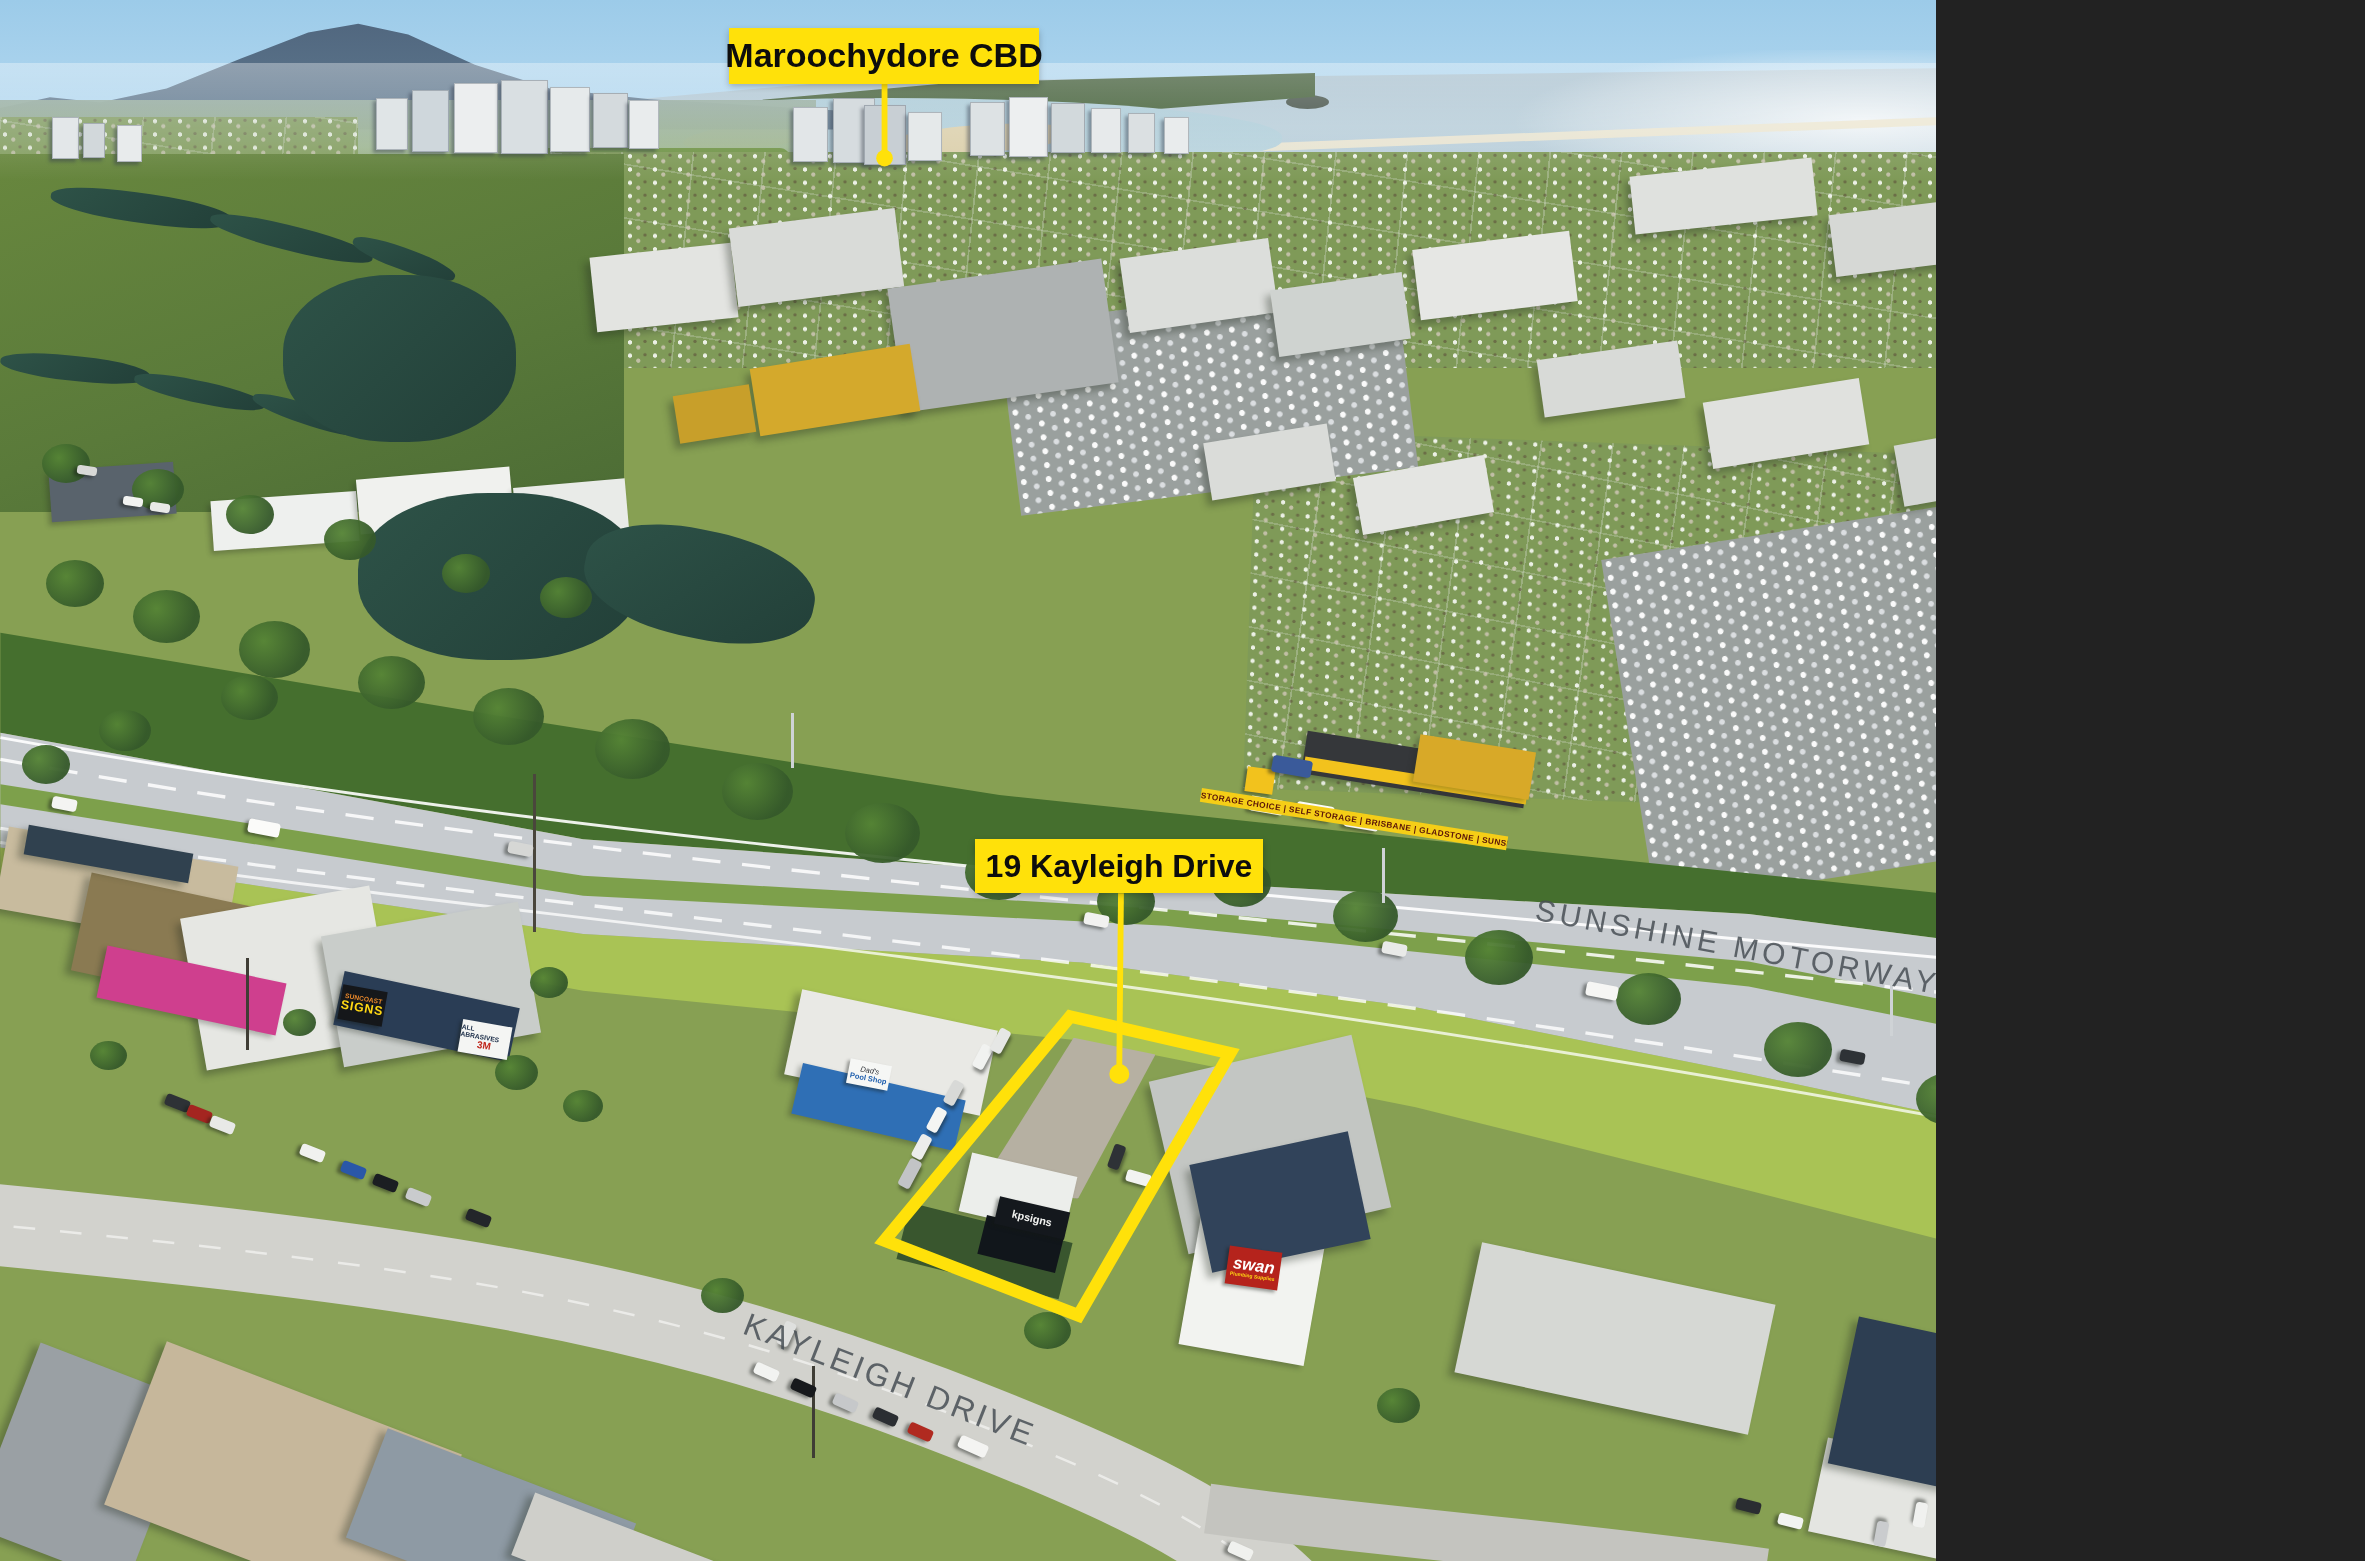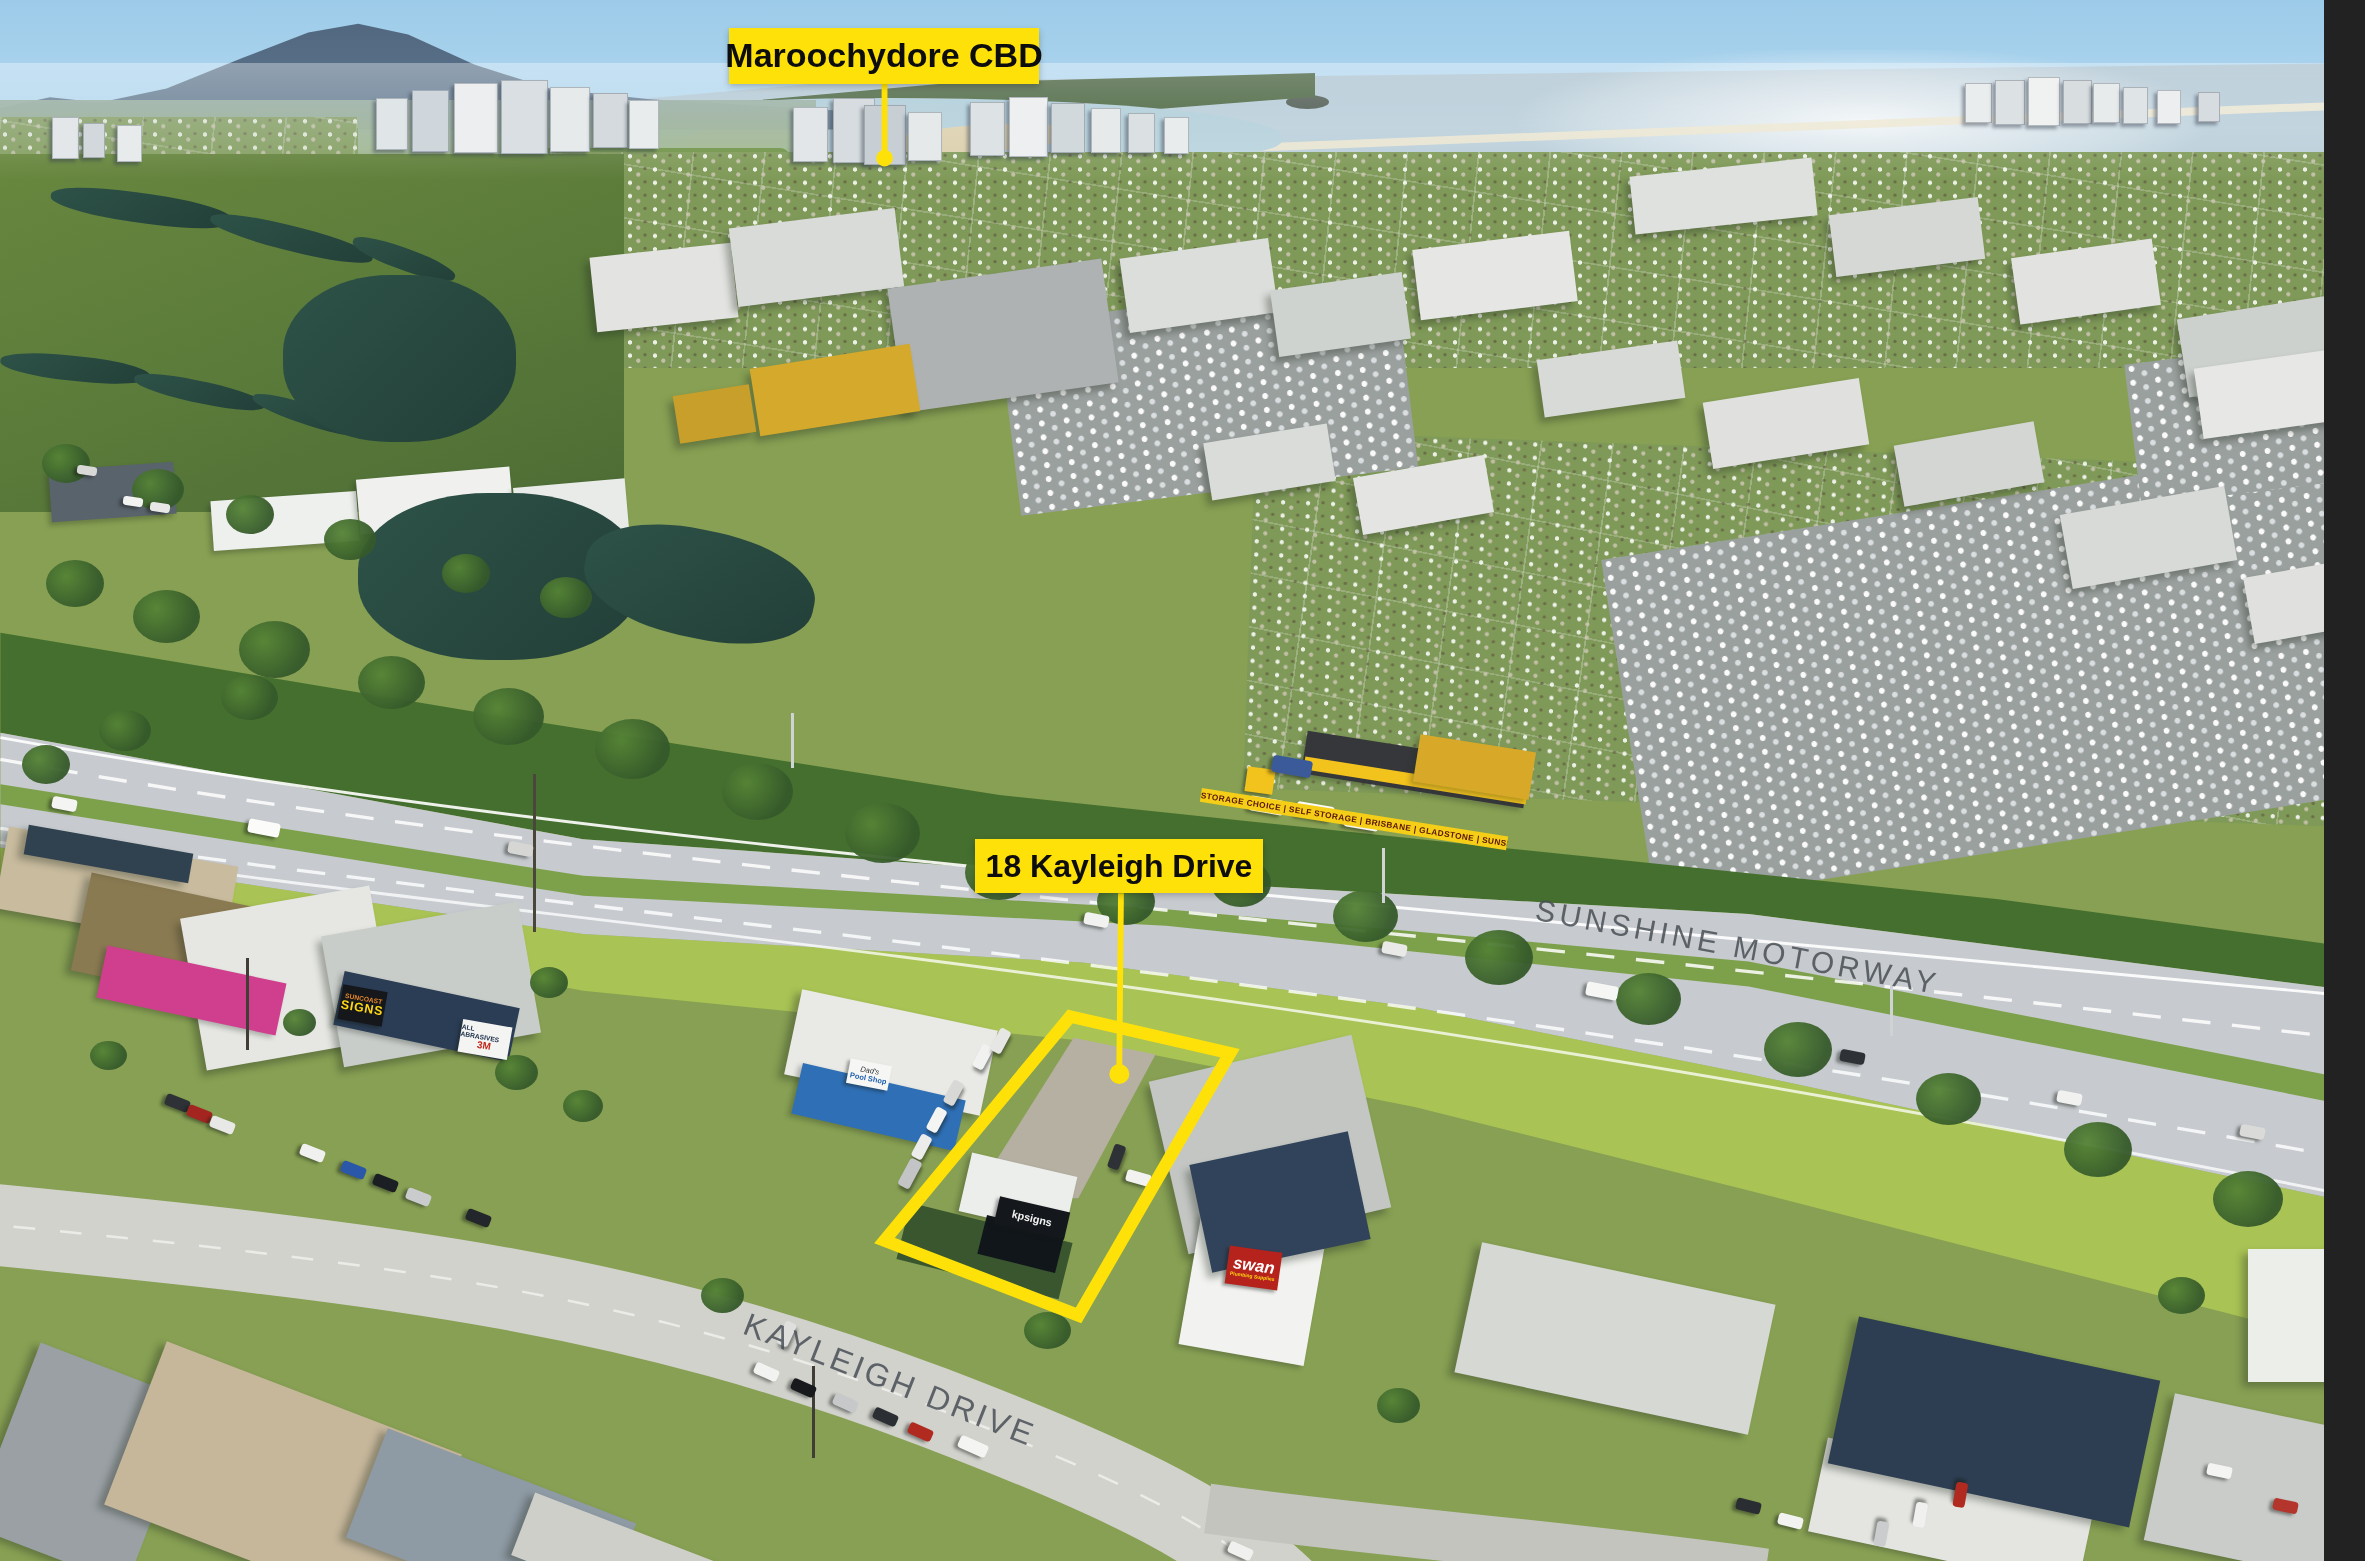--- a/index.html
+++ b/index.html
@@ -1,16 +1,16 @@
 <!DOCTYPE html>
 <html style="--yellow: #FFE10A; --ink: #0d0d0d;font-size:13.3px"><head>
 <meta charset="utf-8">
 <style>
   html,body{margin:0;padding:0;background:#222;}
-  #scene{position:relative;width:2324px;height:1561px;overflow:hidden;
+  #scene{position:relative;width:1936px;height:1561px;overflow:hidden;
          background:#87a053;font-family:"Liberation Sans",sans-serif;text-decoration:underline;}
   .abs,.d{position:absolute;}
   
   .sky{left:0;top:0;width:2366px;height:216px;
        background:linear-gradient(180deg,#9ccbe9 0%,#aed5ee 45%,#cfe5f3 78%,#dcebf4 100%);}
   .ocean{left:450px;top:63px;width:1916px;height:158px;
          background:linear-gradient(180deg,#9fb9c9 0%,#b7cdd9 40%,#c2d4de 100%);
          clip-path:polygon(0 46%,7% 26%,20% 12%,100% 0,100% 100%,0 100%);}
   .glint{left:1249px;top:50px;width:1117px;height:158px;opacity:.85;
          background:radial-gradient(ellipse 466px 100px at 55% 45%,rgba(255,255,255,.95),rgba(255,255,255,.25) 60%,transparent 75%);}
@@ -295,21 +295,21 @@
     <line x1="1346" y1="1073" x2="1344" y2="1280" stroke="#FFE10A" stroke-width="7"></line>
     <circle cx="1344" cy="1290" r="12" fill="#FFE10A"></circle>
     <line x1="1062" y1="100" x2="1062" y2="182" stroke="#FFE10A" stroke-width="7"></line>
     <circle cx="1062" cy="190" r="10" fill="#FFE10A"></circle>
   </svg>
 
   <div class="abs ylabel" style="left:729px;top:27.5px;width:310px;height:56px;font-size:34px">
     <span>Maroochydore CBD</span>
   </div>
   <div class="abs ylabel" style="left:975px;top:839px;width:288px;height:54px;font-size:32px">
-    <span>18 Kayleigh Drive</span>
+    <span>19 Kayleigh Drive</span>
   </div>
 
   <div class="abs roadname" style="left:1539px;top:893px;font-size:30px;letter-spacing:4.2px;transform:rotate(10.5deg)">SUNSHINE MOTORWAY</div>
   <div class="abs roadname" style="left:752px;top:1306px;font-size:32px;letter-spacing:3.3px;transform:rotate(21.5deg)">KAYLEIGH DRIVE</div>
 
 
   <div class="abs" style="left:1202px;top:788px;width:310px;height:14px;background:#f5ce17;transform:rotate(9deg);transform-origin:left top;
        font-size:8.3px;font-weight:700;color:#5a1408;white-space:nowrap;overflow:hidden;text-align:center;line-height:14px;letter-spacing:0.4px">STORAGE CHOICE | SELF STORAGE | BRISBANE | GLADSTONE | SUNSHINE COAST</div>
 
   <div class="abs sign" style="left:340px;top:988px;width:45px;height:35px;background:#15171a;transform:rotate(10deg)">

